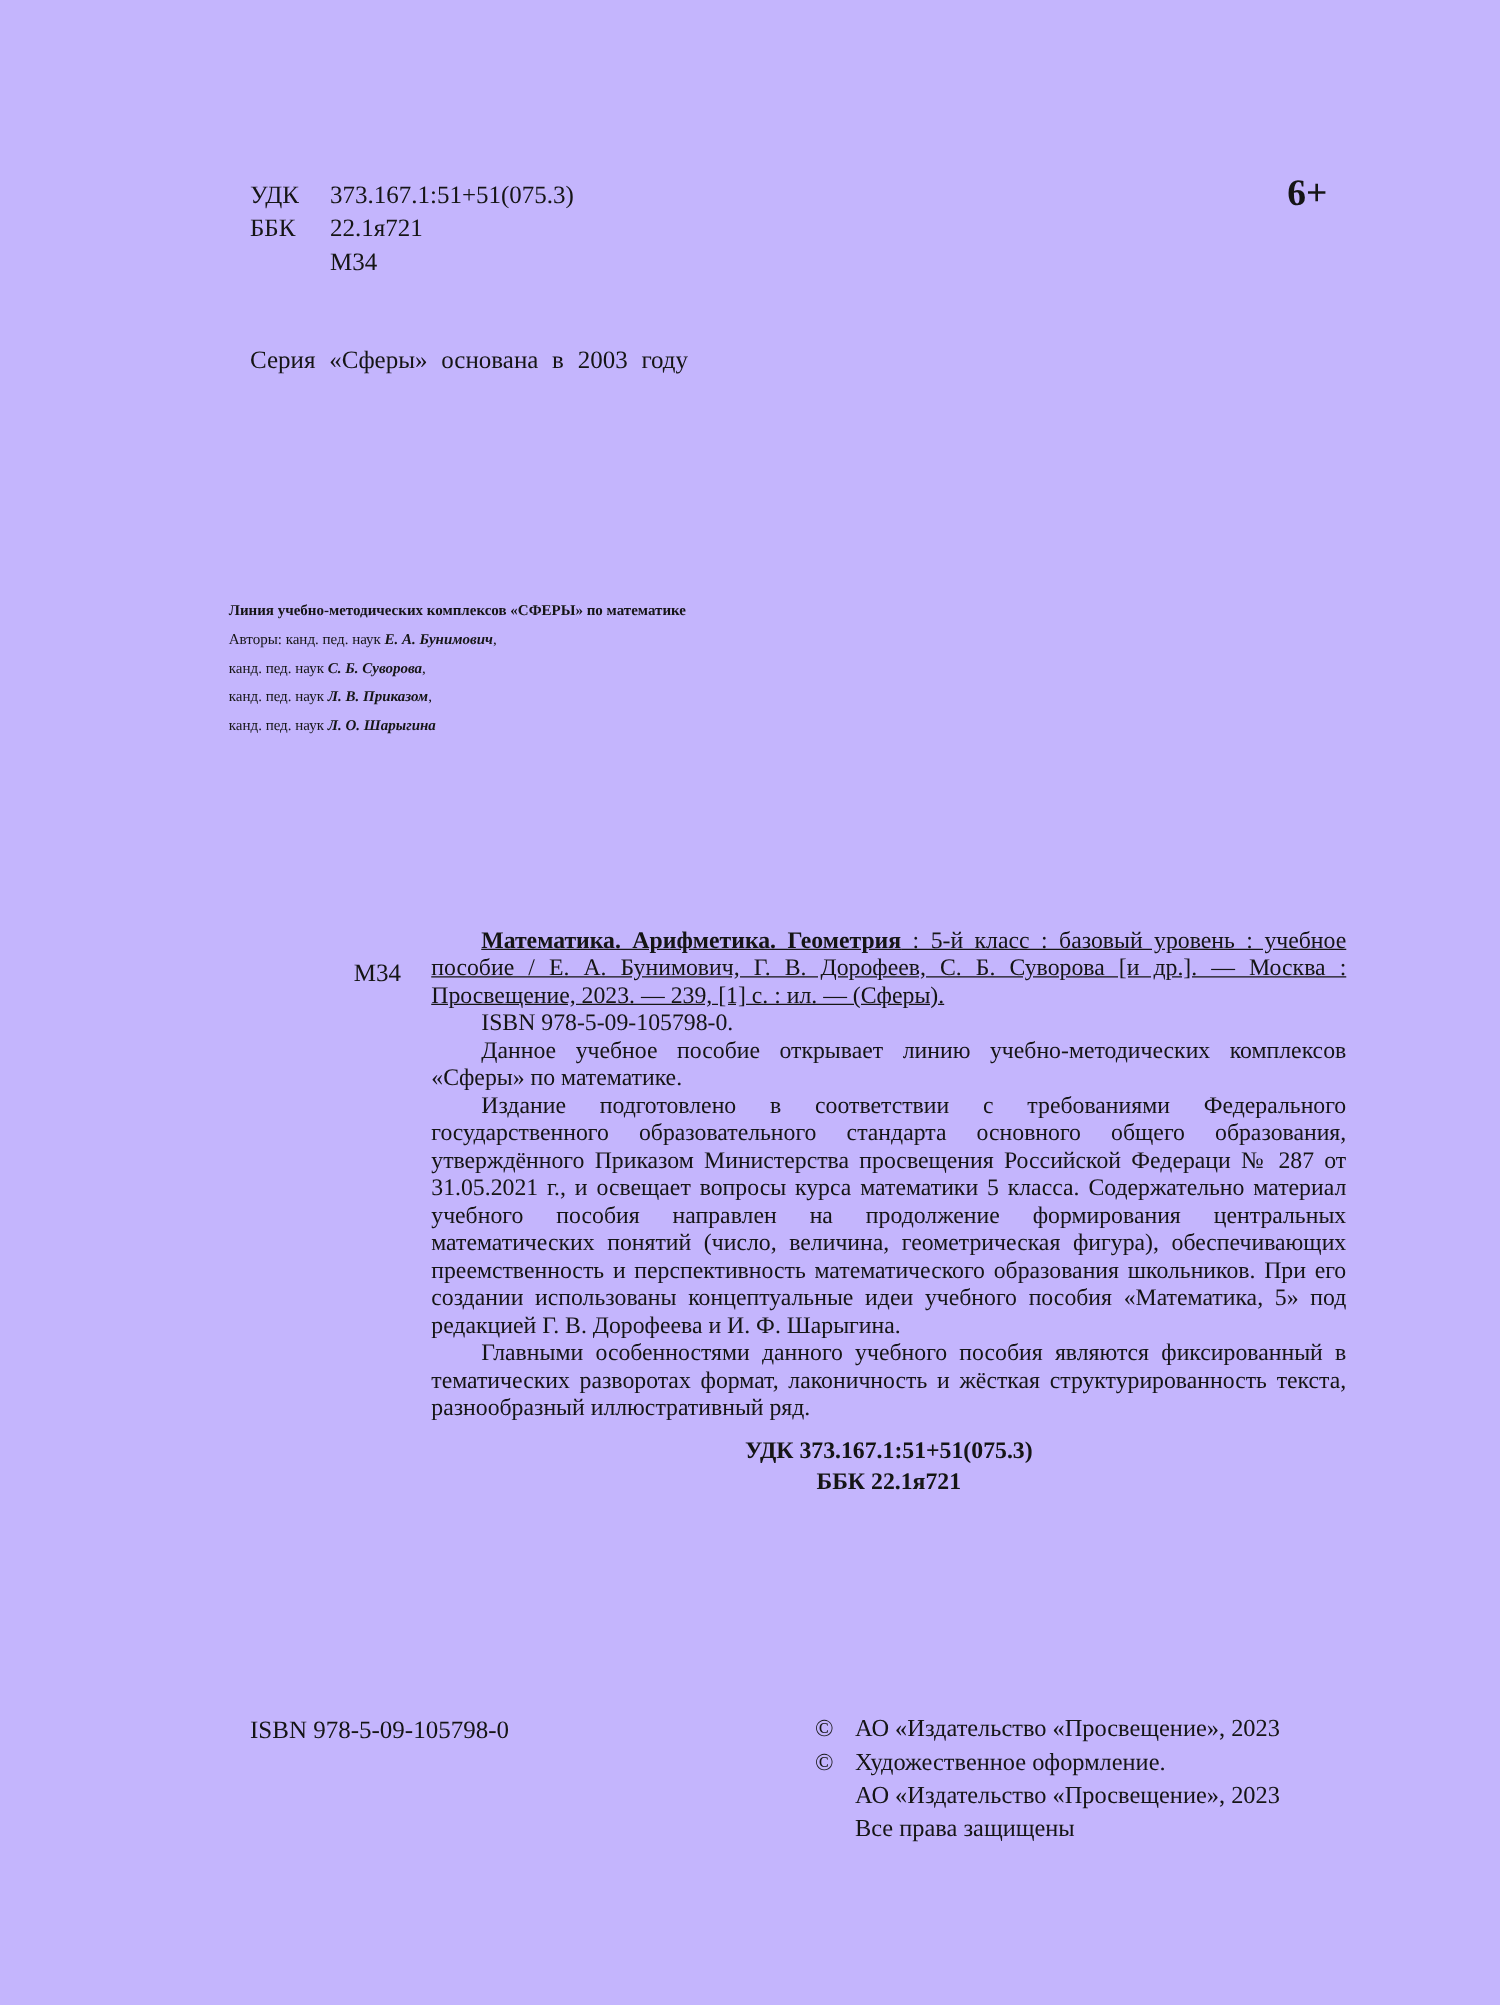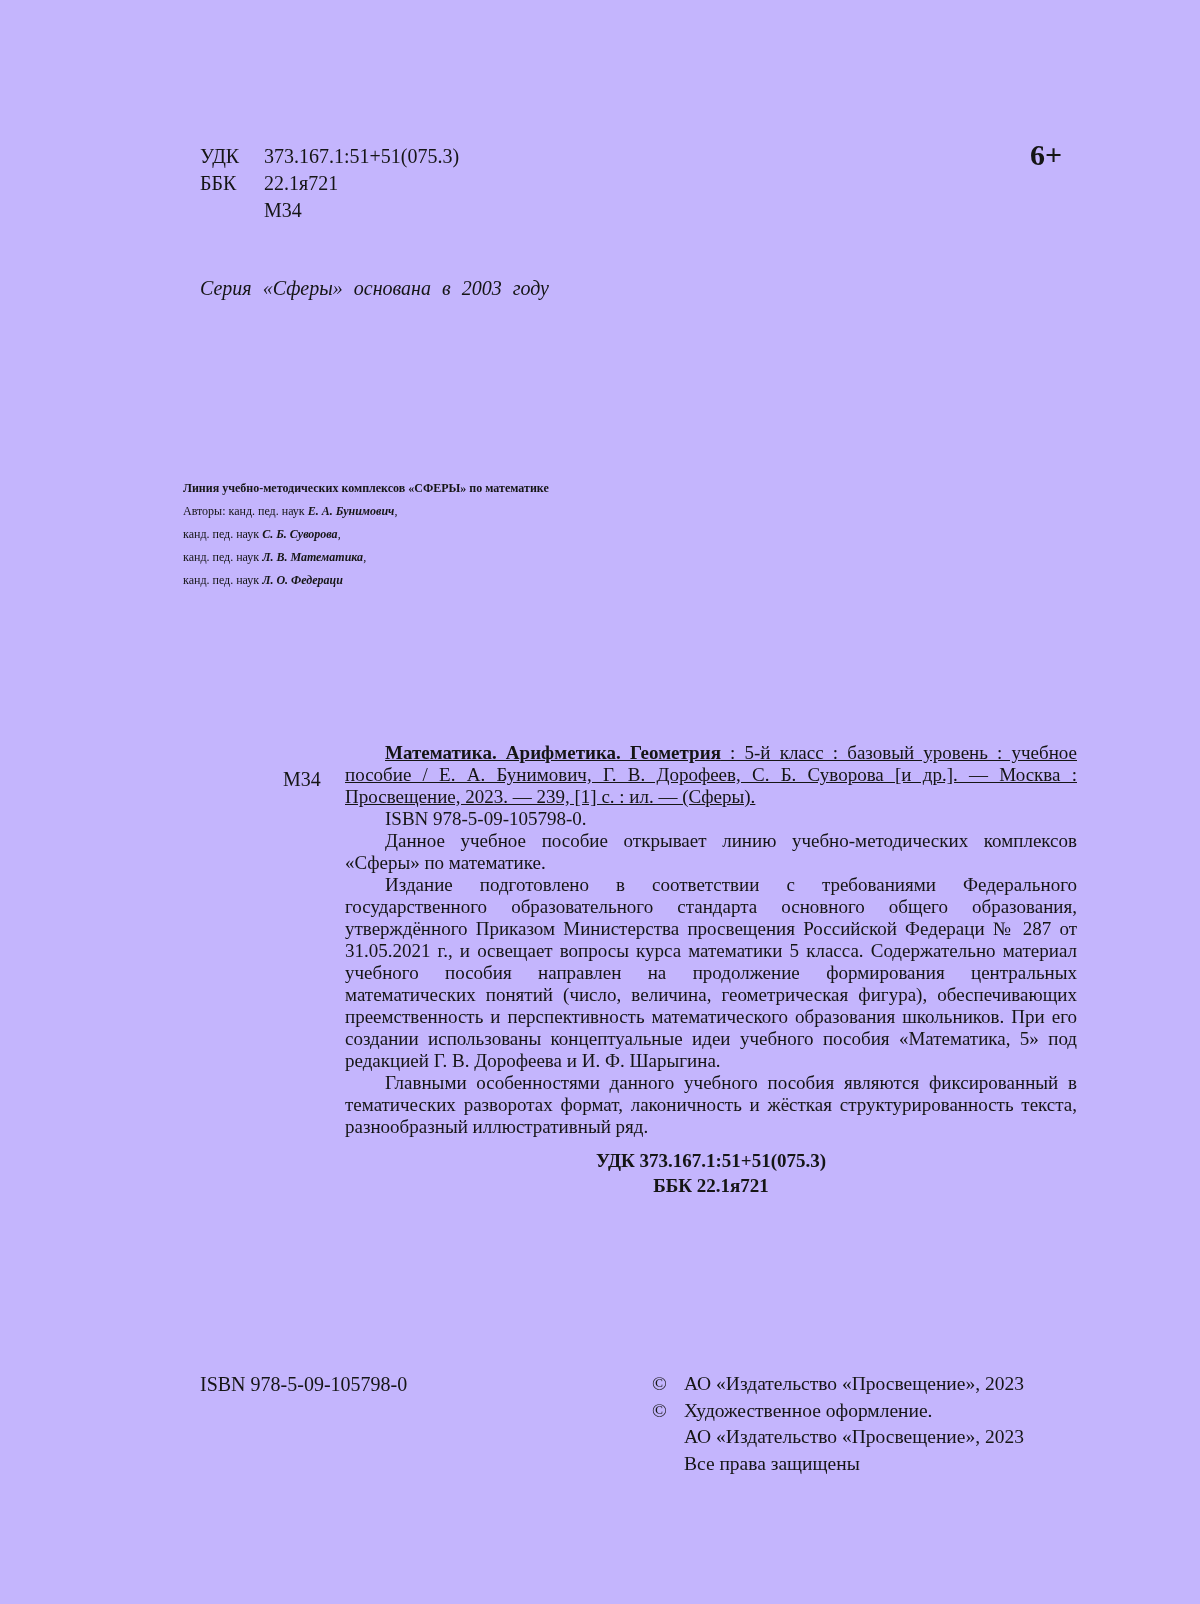--- a/index.html
+++ b/index.html
@@ -36,21 +36,20 @@
     font-size: 30px;
     font-weight: bold;
   }
 
   
   .series-note {
     position: absolute;
     top: 277px;
     left: 200px;
     font-size: 20px;
-    font-style: italic;
     word-spacing: 6px;
   }
 
   
   .umk-block {
     position: absolute;
     top: 477px;
     left: 183px;
     font-size: 12px;
     line-height: 23px;
@@ -134,22 +133,22 @@
 
   <div class="age-rating">6+</div>
 
   <div class="series-note">Серия «Сферы» основана в 2003 году</div>
 
   <div class="umk-block">
     <div class="umk-heading">Линия учебно-методических комплексов «СФЕРЫ» по математике</div>
     <div>
       <div><span>Авторы: канд. пед. наук </span><span class="author-name">Е. А. Бунимович</span><span>,</span></div>
       <div><span>канд. пед. наук </span><span class="author-name">С. Б. Суворова</span><span>,</span></div>
-      <div><span>канд. пед. наук </span><span class="author-name">Л. В. Математика</span><span>,</span></div>
-      <div><span>канд. пед. наук </span><span class="author-name">Л. О. Федераци</span><span></span></div>
+      <div><span>канд. пед. наук </span><span class="author-name">Л. В. Приказом</span><span>,</span></div>
+      <div><span>канд. пед. наук </span><span class="author-name">Л. О. Шарыгина</span><span></span></div>
     </div>
   </div>
 
   <div class="m34-code">М34</div>
 
   <div class="annotation">
     <p class="bib-para"><span class="bib-title">Математика. Арифметика. Геометрия</span><span> : 5-й класс : базовый уровень : учебное пособие / Е. А. Бунимович, Г. В. Дорофеев, С. Б. Суворова [и др.]. — Москва : Просвещение, 2023. — 239, [1] с. : ил. — (Сферы).</span></p>
     <p>ISBN 978-5-09-105798-0.</p>
     <p>Данное учебное пособие открывает линию учебно-методических комплексов «Сферы» по математике.</p>
     <p>Издание подготовлено в соответствии с требованиями Федерального государственного образовательного стандарта основного общего образования, утверждённого Приказом Министерства просвещения Российской Федераци № 287 от 31.05.2021 г., и освещает вопросы курса математики 5 класса. Содержательно материал учебного пособия направлен на продолжение формирования центральных математических понятий (число, величина, геометрическая фигура), обеспечивающих преемственность и перспективность математического образования школьников. При его создании использованы концептуальные идеи учебного пособия «Математика, 5» под редакцией Г. В. Дорофеева и И. Ф. Шарыгина.</p>

